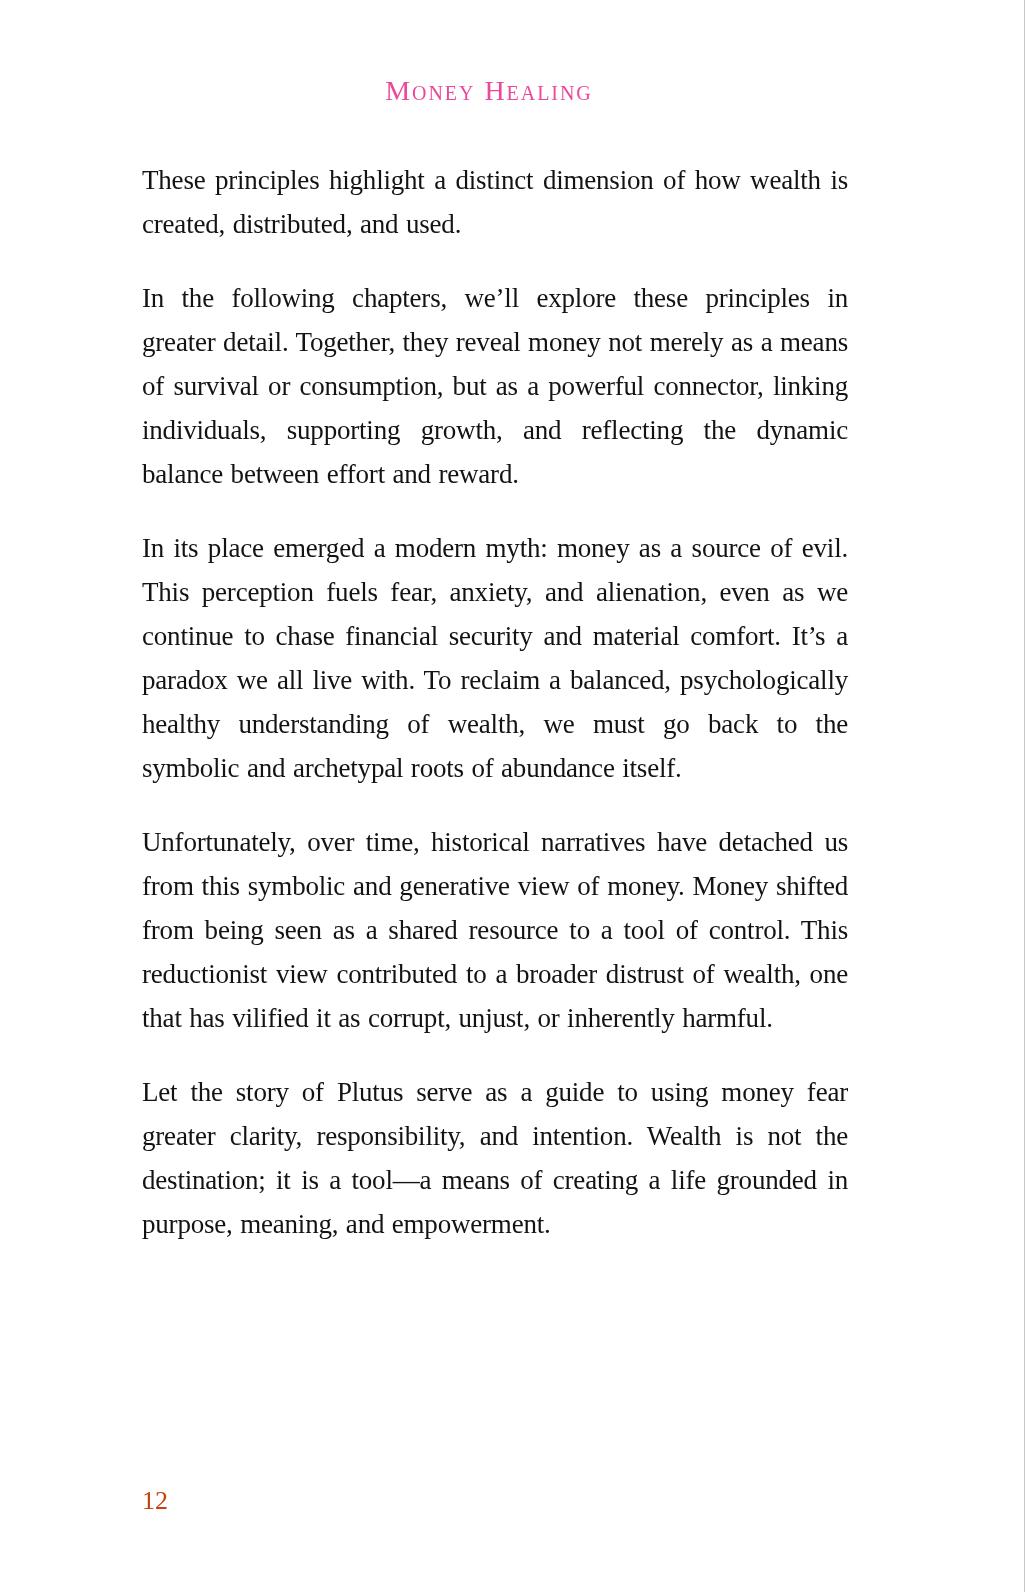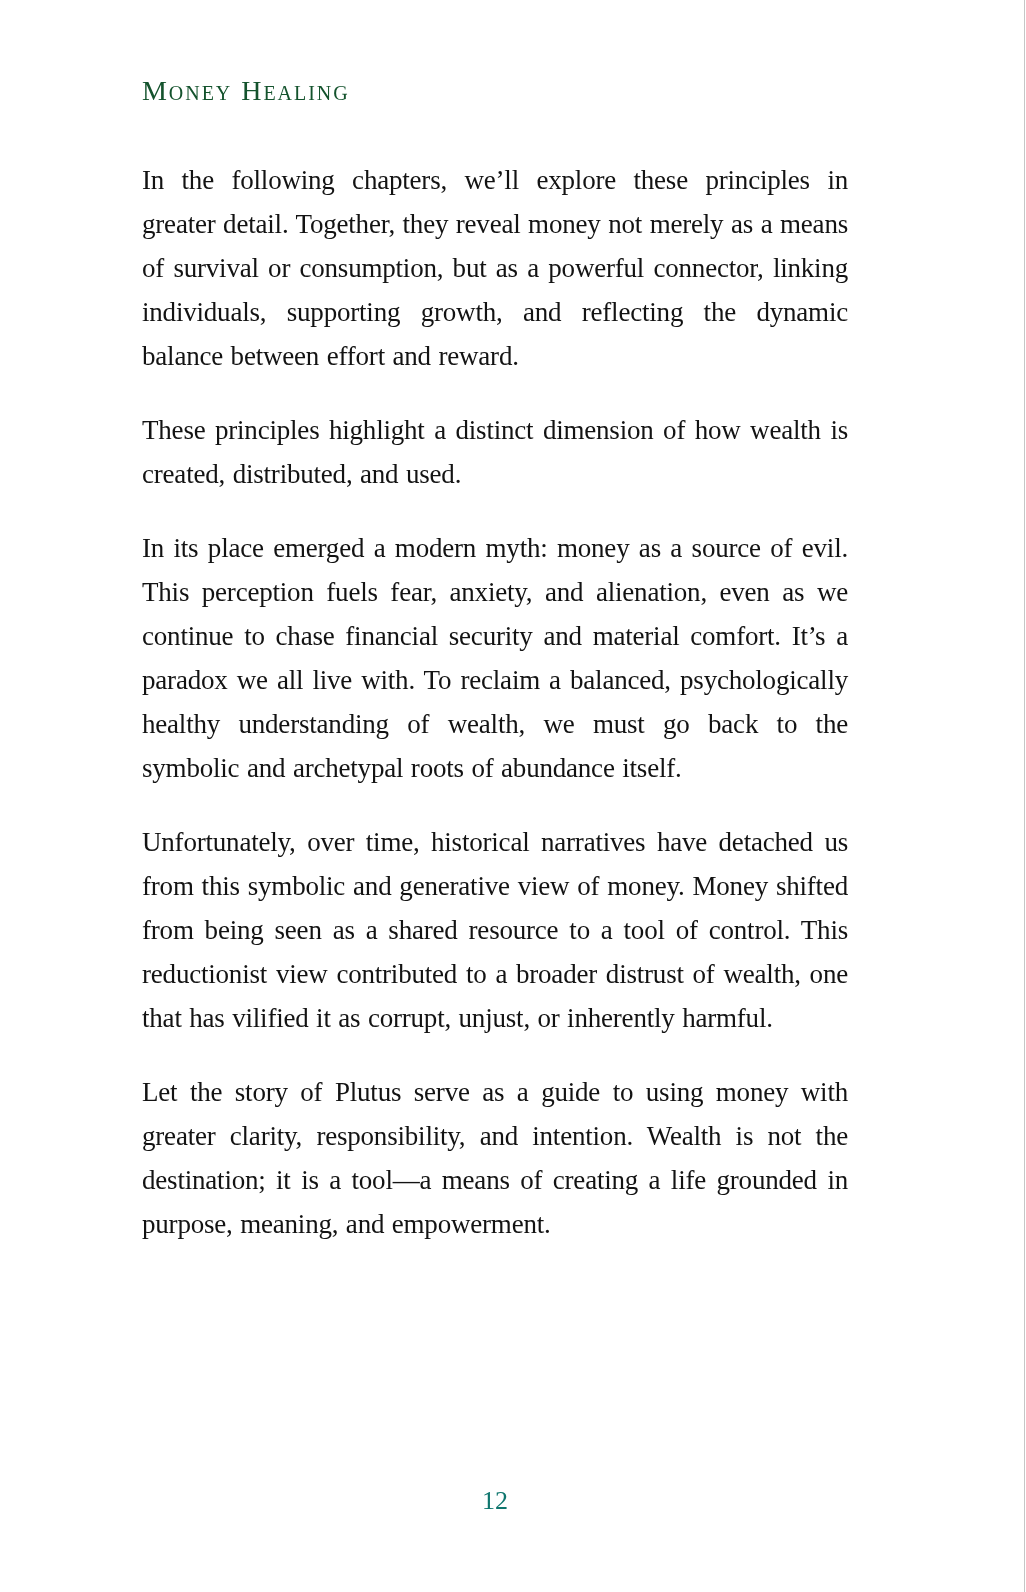--- a/index.html
+++ b/index.html
@@ -21,28 +21,28 @@
     position: absolute;
     top: 0;
     right: 1px;
     width: 1px;
     height: 100%;
     background: #c6c6c6;
   }
   .running-header {
     position: absolute;
     top: 74px;
-    left: 142px;
+    left: 136px;
     width: 706px;
-    text-align: left;
+    text-align: center;
     font-variant: small-caps;
     font-size: 28px;
     line-height: 34px;
     letter-spacing: 0.07em;
-    color: #14532d;
+    color: #ec4899;
   }
   .content {
     position: absolute;
     top: 158px;
     left: 142px;
     width: 706px;
   }
   .content p {
     margin: 0 0 30px 0;
     font-size: 27px;
@@ -51,36 +51,35 @@
     word-spacing: 1px;
     text-align: justify;
     color: #131313;
   }
   .content p:last-child { margin-bottom: 0; }
   .page-number {
     position: absolute;
     top: 1486px;
     left: 142px;
     width: 706px;
-    text-align: center;
     font-size: 26px;
     line-height: 30px;
-    color: #0f766e;
+    color: #c2410c;
   }
 </style>
 </head>
 <body>
 
 <div class="page">
   <div class="running-header">Money Healing</div>
 
   <div class="content">
+    <p>These principles highlight a distinct dimension of how wealth is created, distributed, and used.</p>
     <p>In the following chapters, we’ll explore these principles in greater detail. Together, they reveal money not merely as a means of survival or consumption, but as a powerful connector, linking individuals, supporting growth, and reflecting the dynamic balance between effort and reward.</p>
-    <p>These principles highlight a distinct dimension of how wealth is created, distributed, and used.</p>
     <p>In its place emerged a modern myth: money as a source of evil. This perception fuels fear, anxiety, and alienation, even as we continue to chase financial security and material comfort. It’s a paradox we all live with. To reclaim a balanced, psychologically healthy understanding of wealth, we must go back to the symbolic and archetypal roots of abundance itself.</p>
     <p>Unfortunately, over time, historical narratives have detached us from this symbolic and generative view of money. Money shifted from being seen as a shared resource to a tool of control. This reductionist view contributed to a broader distrust of wealth, one that has vilified it as corrupt, unjust, or inherently harmful.</p>
-    <p>Let the story of Plutus serve as a guide to using money with greater clarity, responsibility, and intention. Wealth is not the destination; it is a tool—a means of creating a life grounded in purpose, meaning, and empowerment.</p>
+    <p>Let the story of Plutus serve as a guide to using money fear greater clarity, responsibility, and intention. Wealth is not the destination; it is a tool—a means of creating a life grounded in purpose, meaning, and empowerment.</p>
   </div>
 
   <div class="page-number">12</div>
 
   <div class="page-edge-right"></div>
 </div>
 
 </body></html>

